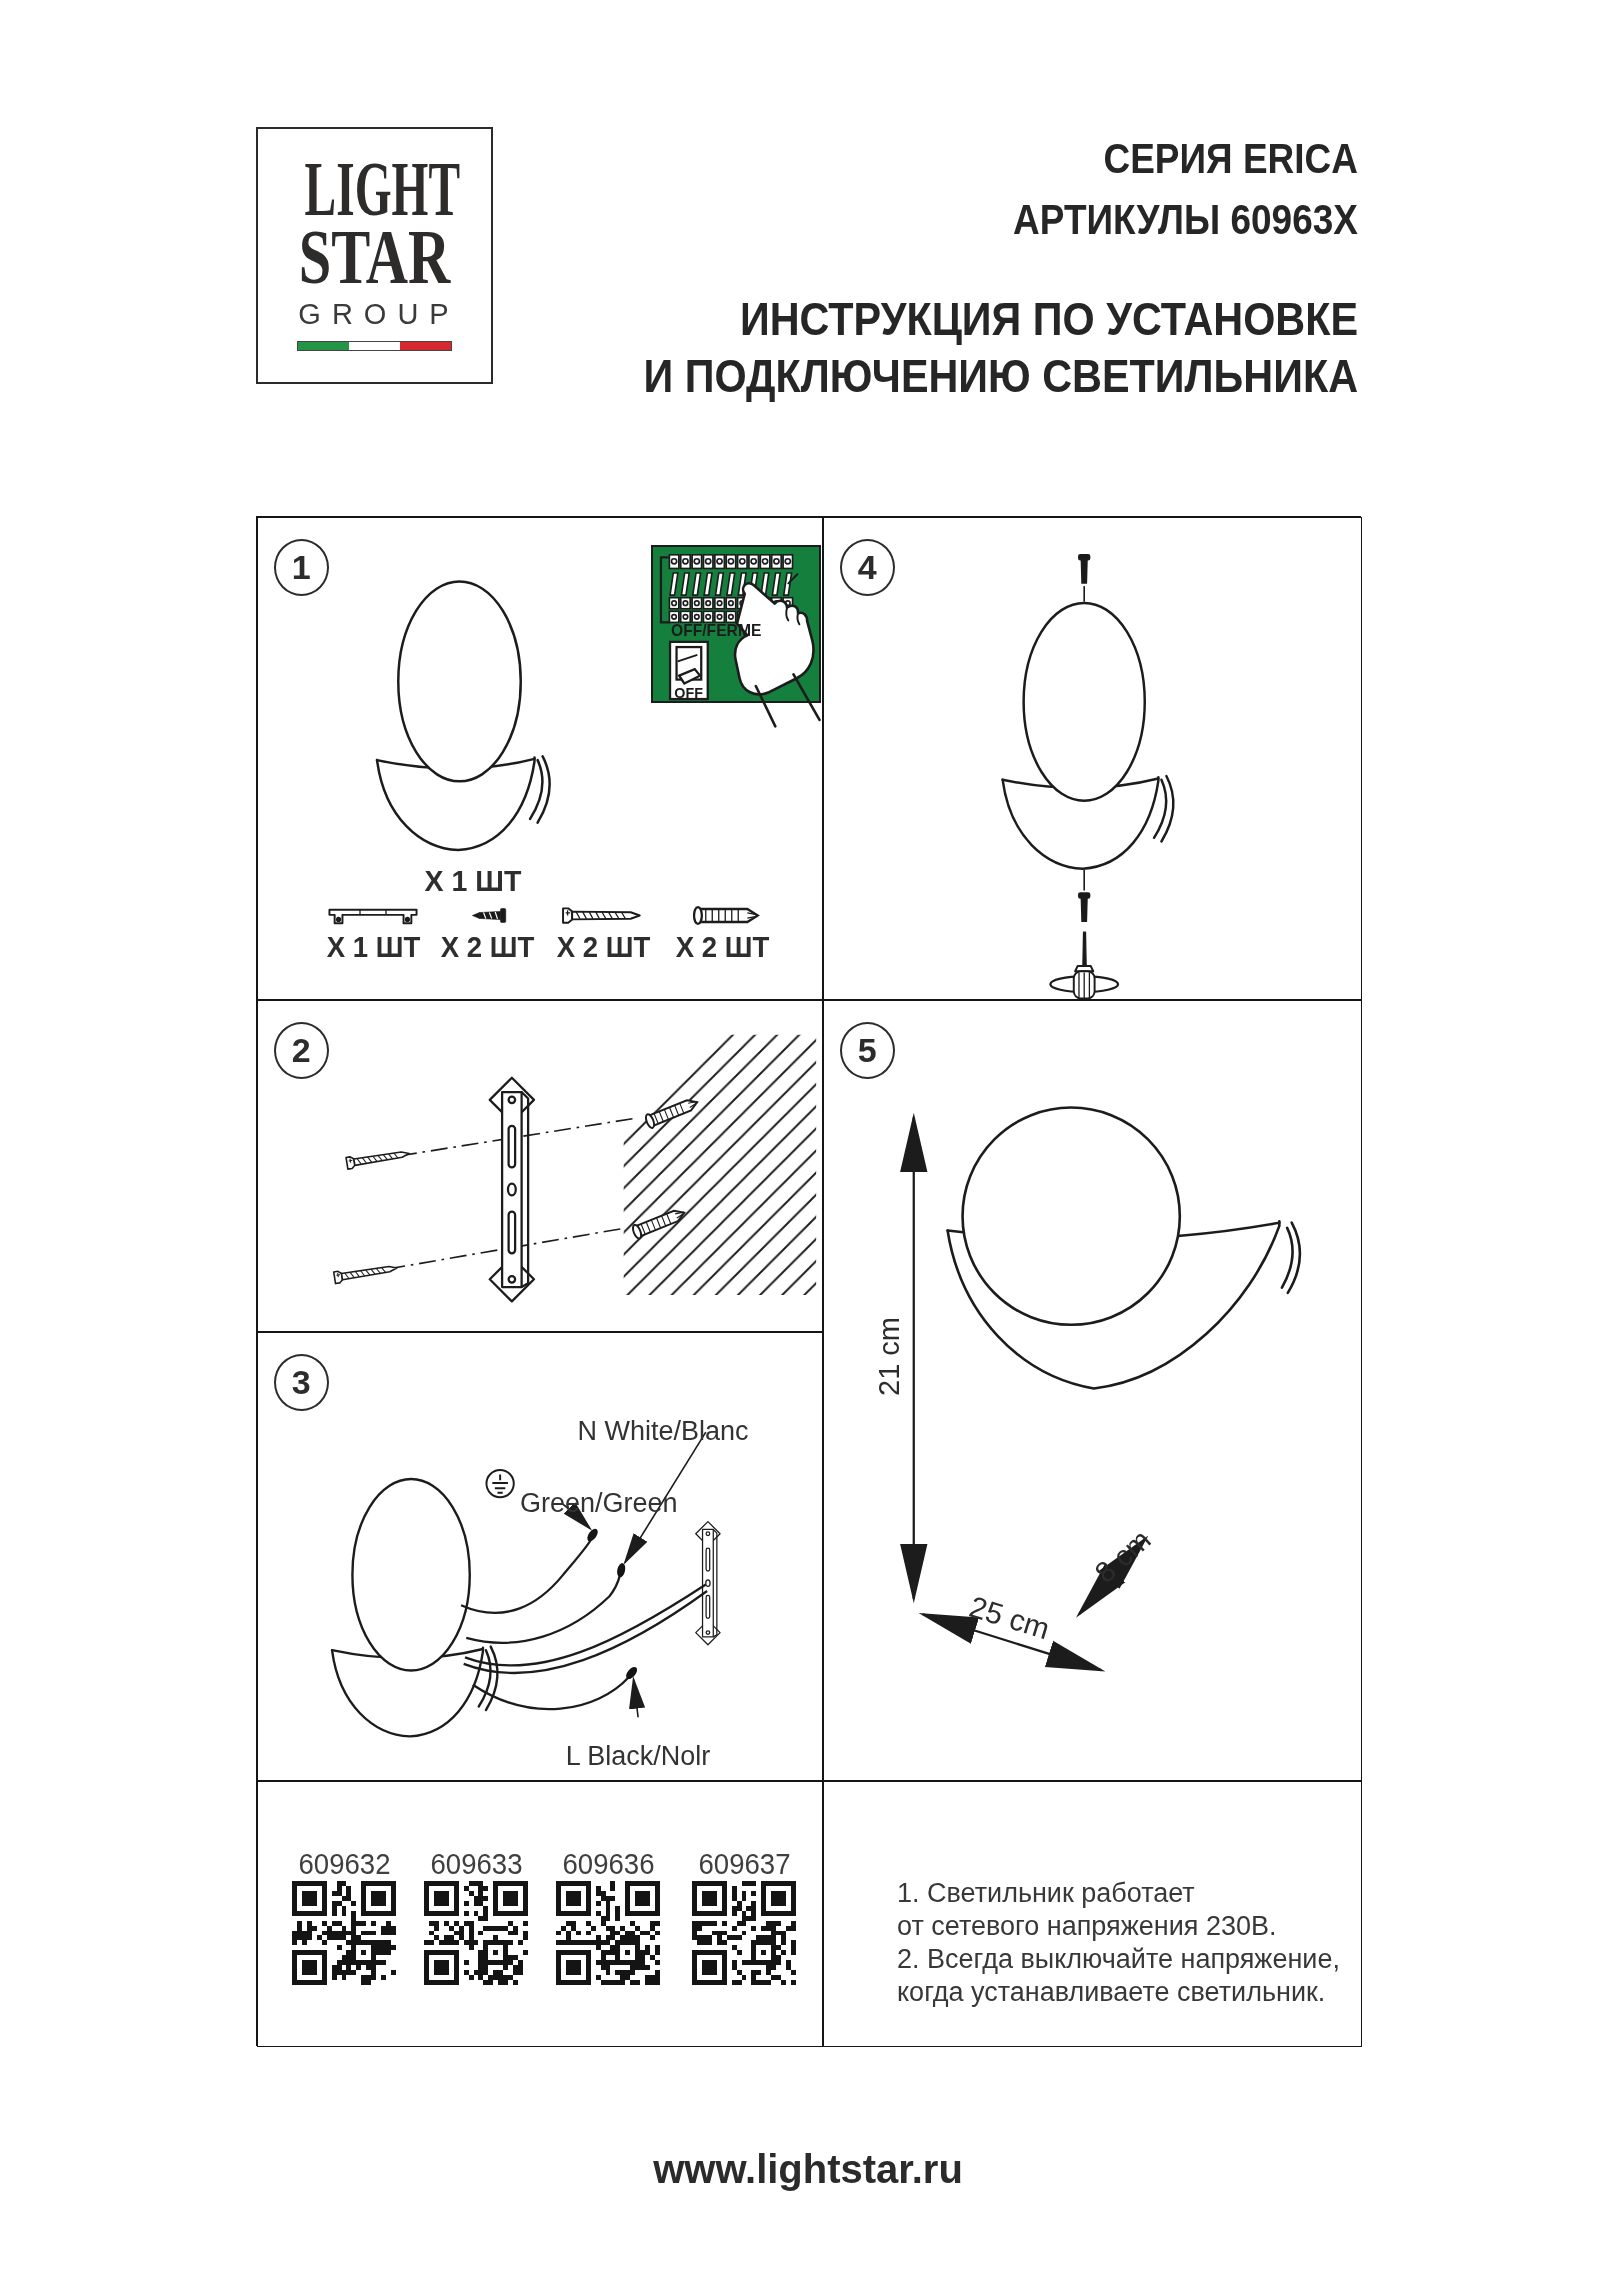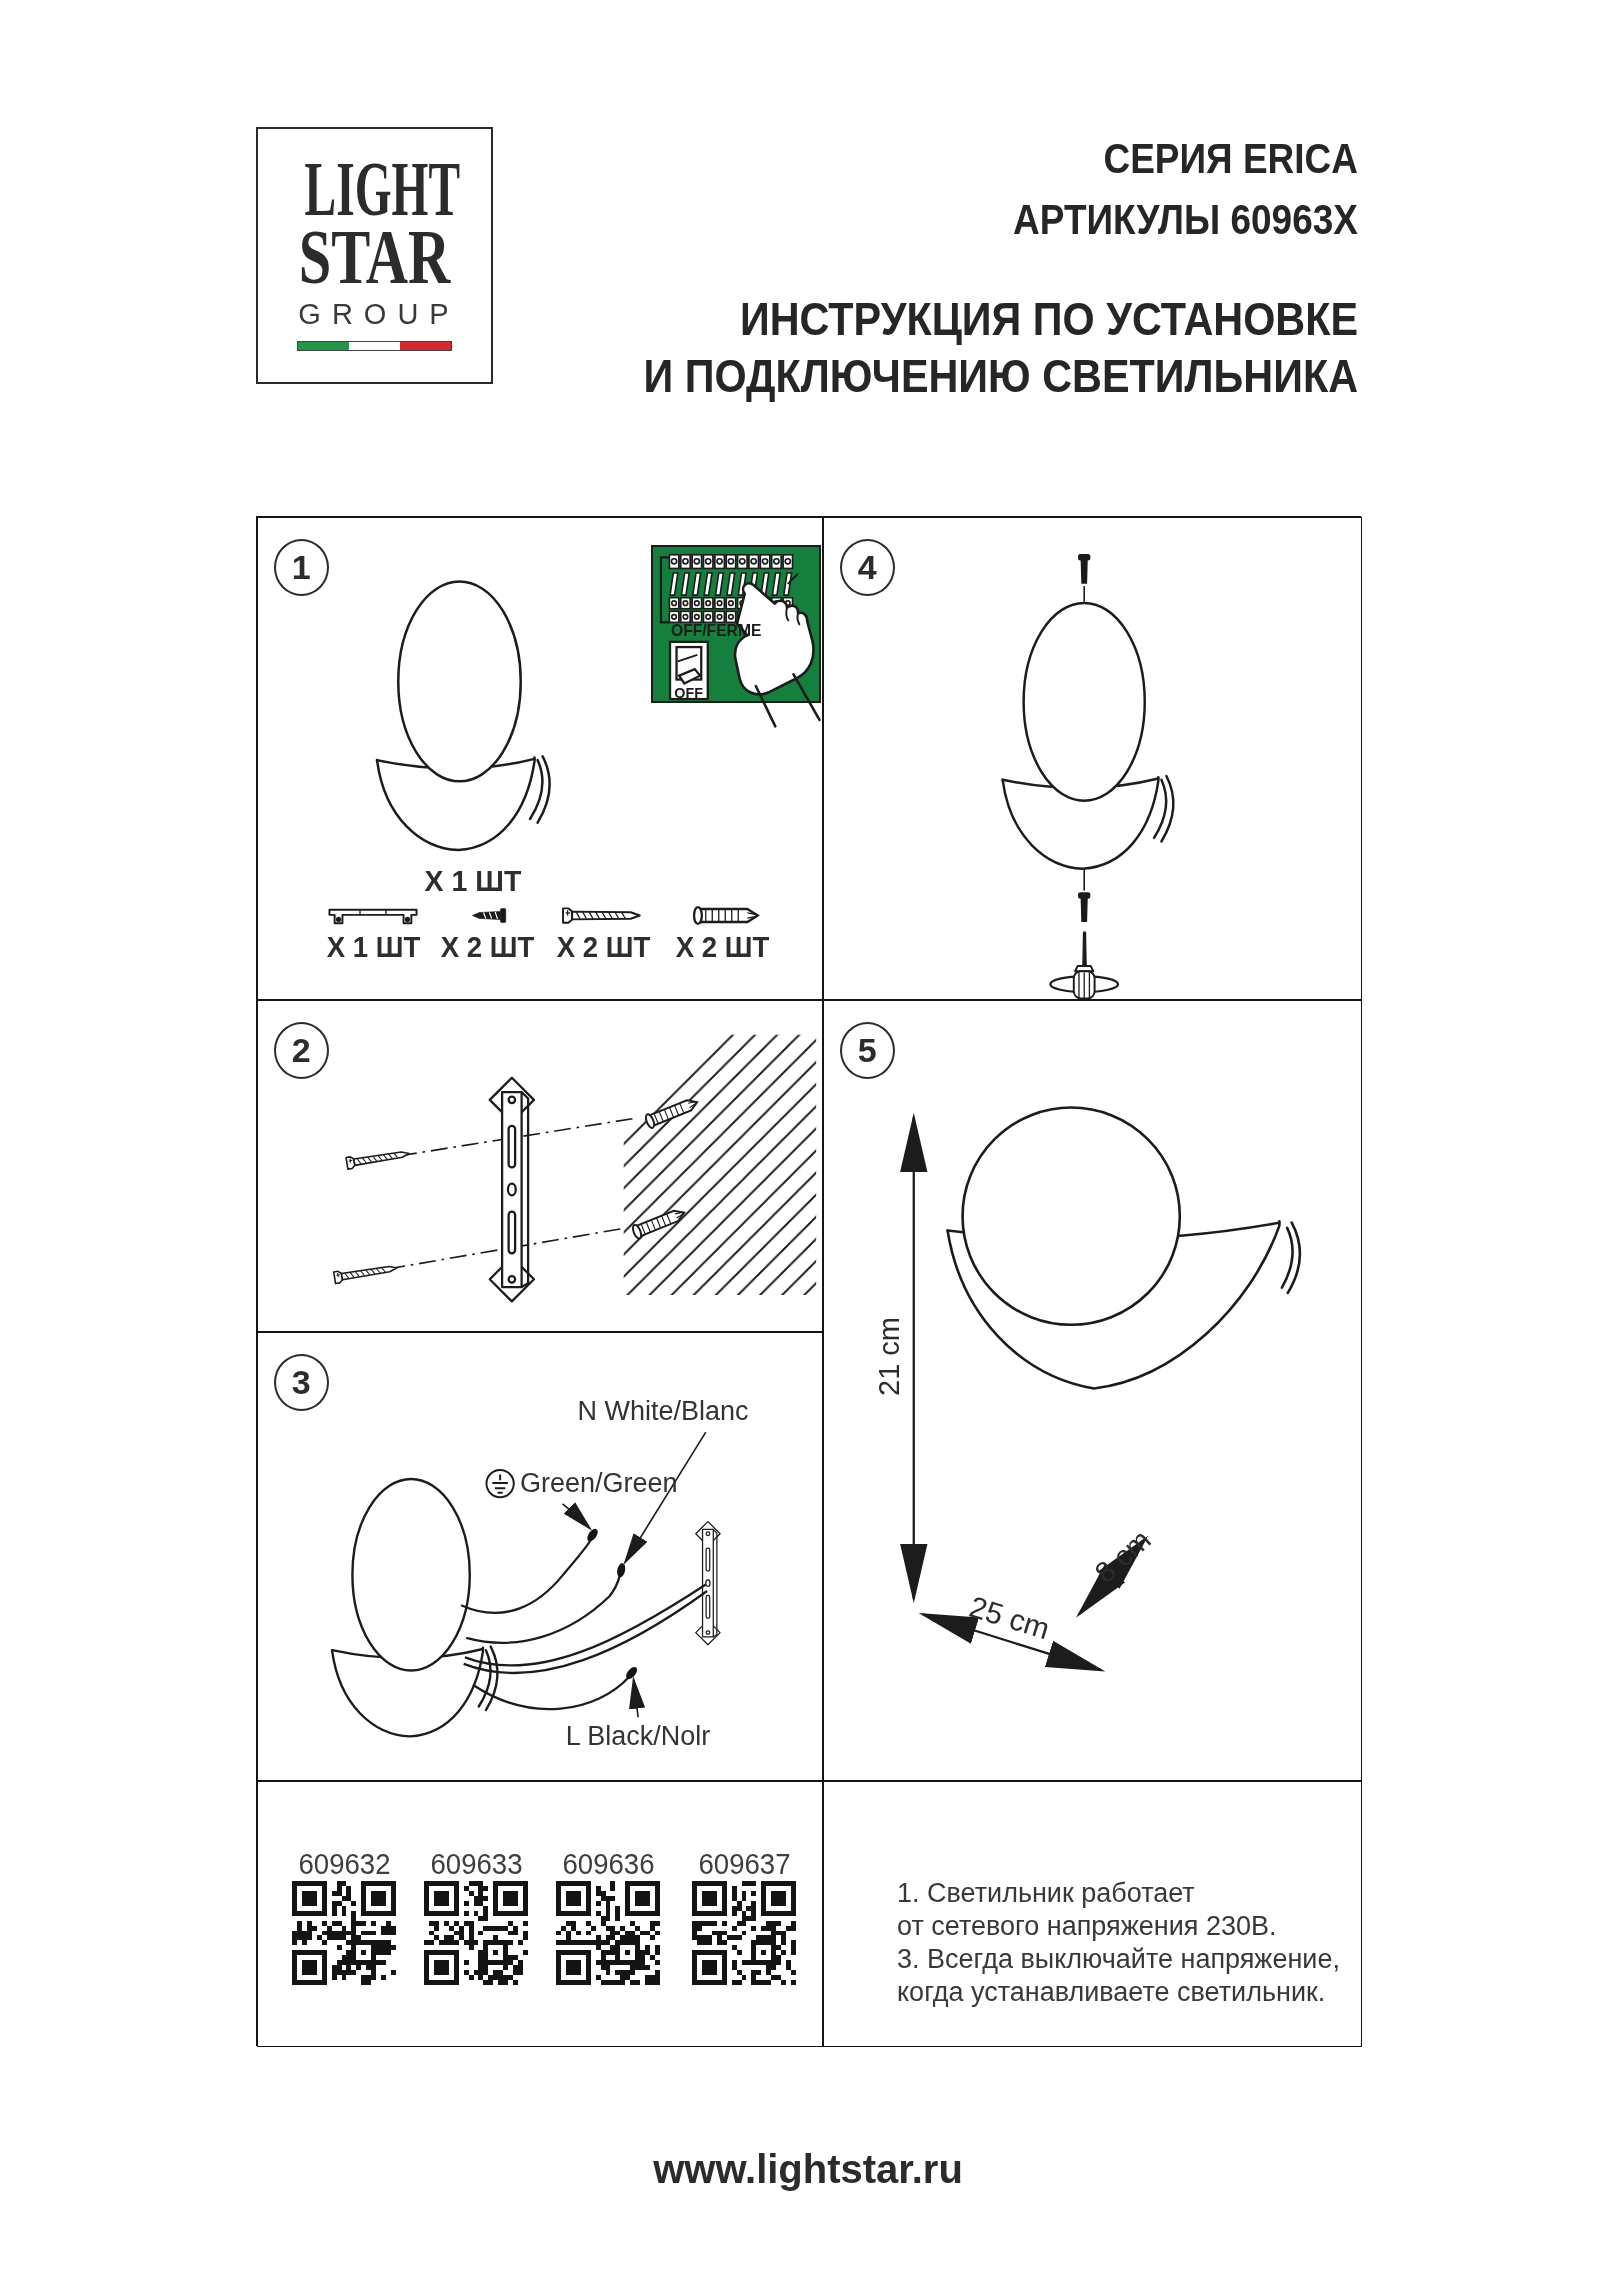--- a/index.html
+++ b/index.html
@@ -22,21 +22,21 @@
              font-size:47px;line-height:57px;transform:scaleX(.88);transform-origin:right top;white-space:nowrap;}
   
   .grid{position:absolute;left:256px;top:516px;width:1105px;height:1530px;display:grid;
         grid-template-columns:566px 539px;grid-template-rows:483px 332px 449px 266px;
         border:1.3px solid #151515;box-sizing:border-box;}
   .cell{border:1.3px solid #151515;position:relative;background:#fff;box-sizing:border-box;overflow:visible;}
   .badge{position:absolute;left:15.6px;top:21px;width:51px;height:53px;border:2.6px solid #2c2c2c;border-radius:50%;
          display:flex;align-items:center;justify-content:center;font-size:34px;font-weight:bold;color:#2c2c2c;background:#fff;z-index:3;}
   .qty{font-weight:bold;font-size:29px;color:#2e2e2e;text-align:center;transform:scaleX(.95);white-space:nowrap;}
   .qty-main{font-size:30px;}
-  .wire-lbl{font-size:27px;color:#333;white-space:nowrap;}
+  .wire-lbl{font-size:27px;color:#333;white-space:nowrap;margin-top:20px;}
   .dim-lbl{font-size:29px;color:#2c2c2c;text-align:center;white-space:nowrap;}
   .inset{position:absolute;left:393px;top:27px;width:170px;height:158px;border:2px solid #1c1c1c;box-sizing:border-box;background:#15803d;}
   .inset-offferme{position:absolute;left:18px;top:74px;font-size:17px;font-weight:bold;letter-spacing:0;
                   transform:scaleX(.92);transform-origin:left;white-space:nowrap;color:#1c1c1c;}
   .inset-off{position:absolute;left:15.6px;top:138px;width:40px;text-align:center;font-size:14.3px;font-weight:bold;color:#1c1c1c;}
   .qr-lbl{position:absolute;width:111px;text-align:center;top:66px;font-size:29px;color:#3f3f3f;transform:scaleX(.95);}
   .qr-box{position:absolute;top:99px;width:104px;height:104px;}
   .notes{position:absolute;left:73px;top:95px;font-size:27px;line-height:33px;color:#383838;}
   .footer{position:absolute;left:0;top:2147px;width:100%;text-align:center;font-size:40px;font-weight:bold;color:#2b2b2b;}
   svg{display:block;}
@@ -1280,21 +1280,21 @@
               <rect x="20" y="20" width="1" height="1"></rect>
             </g>
           </svg>
         </div>
     </div>
 
     <div class="cell" style="grid-column:2;grid-row:4;">
       <div class="notes">
         <div>1. Светильник работает</div>
         <div>от сетевого напряжения 230В.</div>
-        <div>3. Всегда выключайте напряжение,</div>
+        <div>2. Всегда выключайте напряжение,</div>
         <div>когда устанавливаете светильник.</div>
       </div>
     </div>
   </div>
 
   <div class="footer">www.lightstar.ru</div>
 
 </div>
 
 

